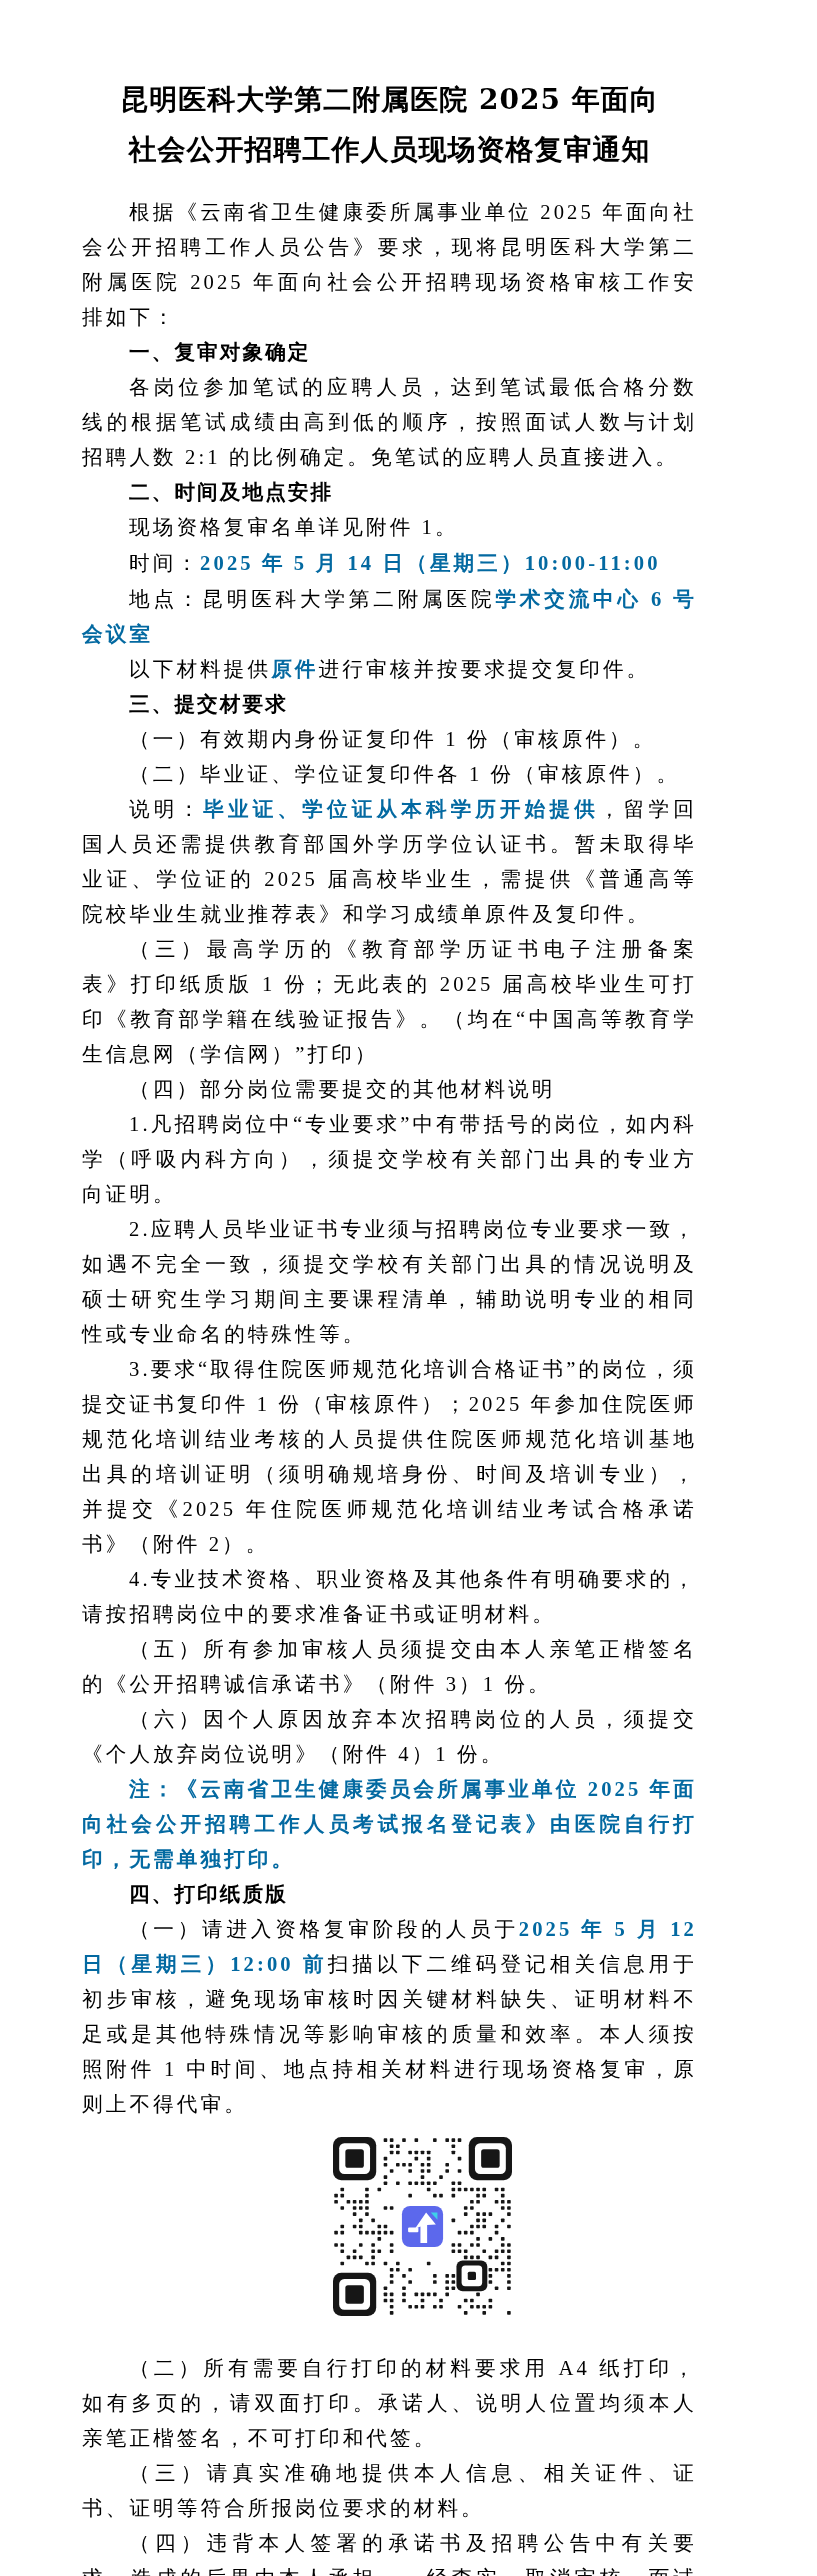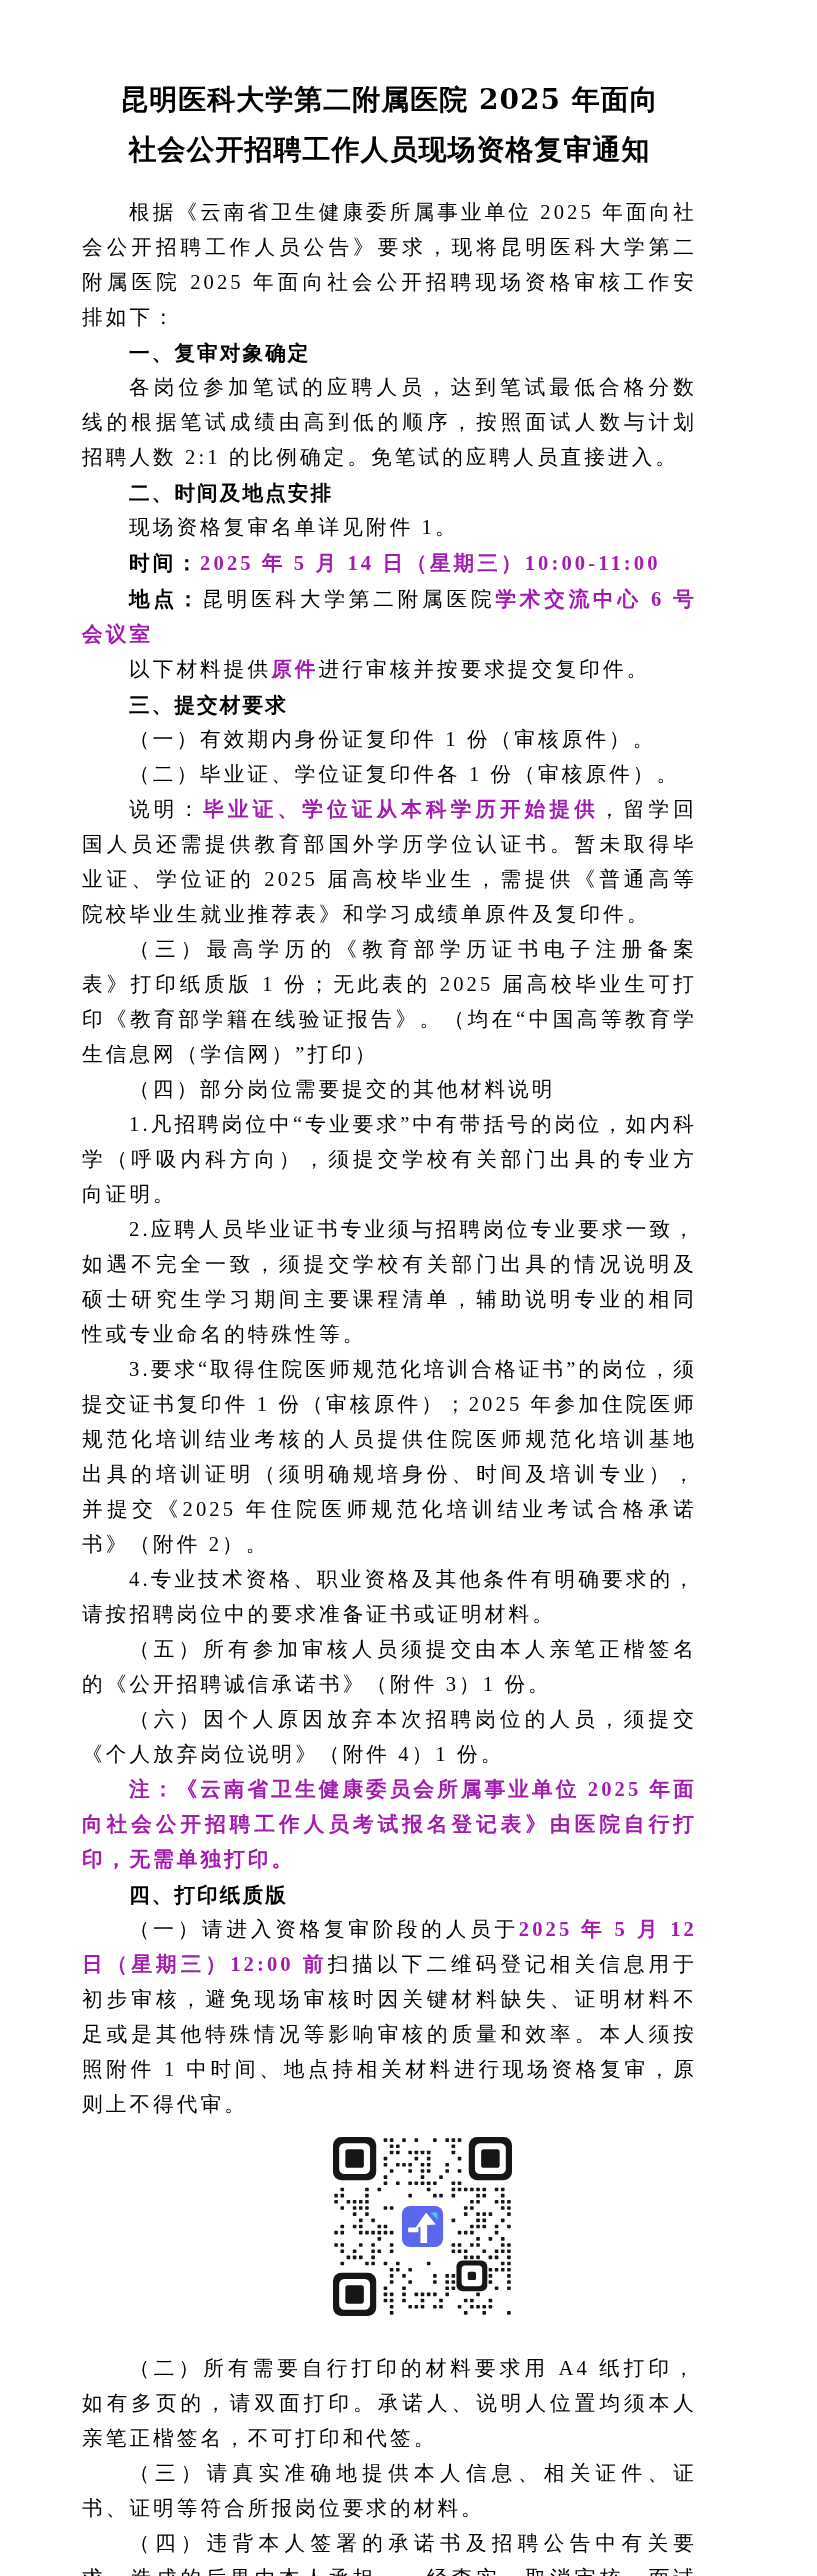--- a/index.html
+++ b/index.html
@@ -8,23 +8,23 @@
     overflow:hidden;position:relative;color:#000;
     font-family:"Liberation Serif","DejaVu Serif",serif;
   }
   .content{padding:75px 121px 0 82px;}
   .title{
     font-weight:bold;font-size:28px;line-height:50px;text-align:center;
     letter-spacing:1px;font-family:"DejaVu Serif","Liberation Serif",serif;
   }
   .body-text{margin-top:19.6px;font-size:20.6px;line-height:35px;text-align:justify;letter-spacing:3.1px;}
   .para{margin:0;text-indent:47px;}
-  .h{font-family:Liberation Sans, sans-serif;font-weight:bold;letter-spacing:2.1px;}
-  .lbl{font-family:"Liberation Sans","DejaVu Sans",sans-serif;font-weight:bold;}
-  .red{color:#a21caf;font-weight:bold;}
+  .h{font-family:Liberation Serif, serif;font-weight:bold;letter-spacing:2.1px;}
+  .lbl{font-family:"Liberation Sans","DejaVu Sans",sans-serif;font-weight:normal;}
+  .red{color:#0369a1;font-weight:bold;}
   .qr-wrap{height:214px;padding-top:15.5px;text-align:center;}
   .qr-inner{display:inline-block;position:relative;left:33px;width:179px;height:179px;}
 </style>
 </head>
 <body>
 
 <div class="page">
   <div class="content">
 
     <div class="title">

